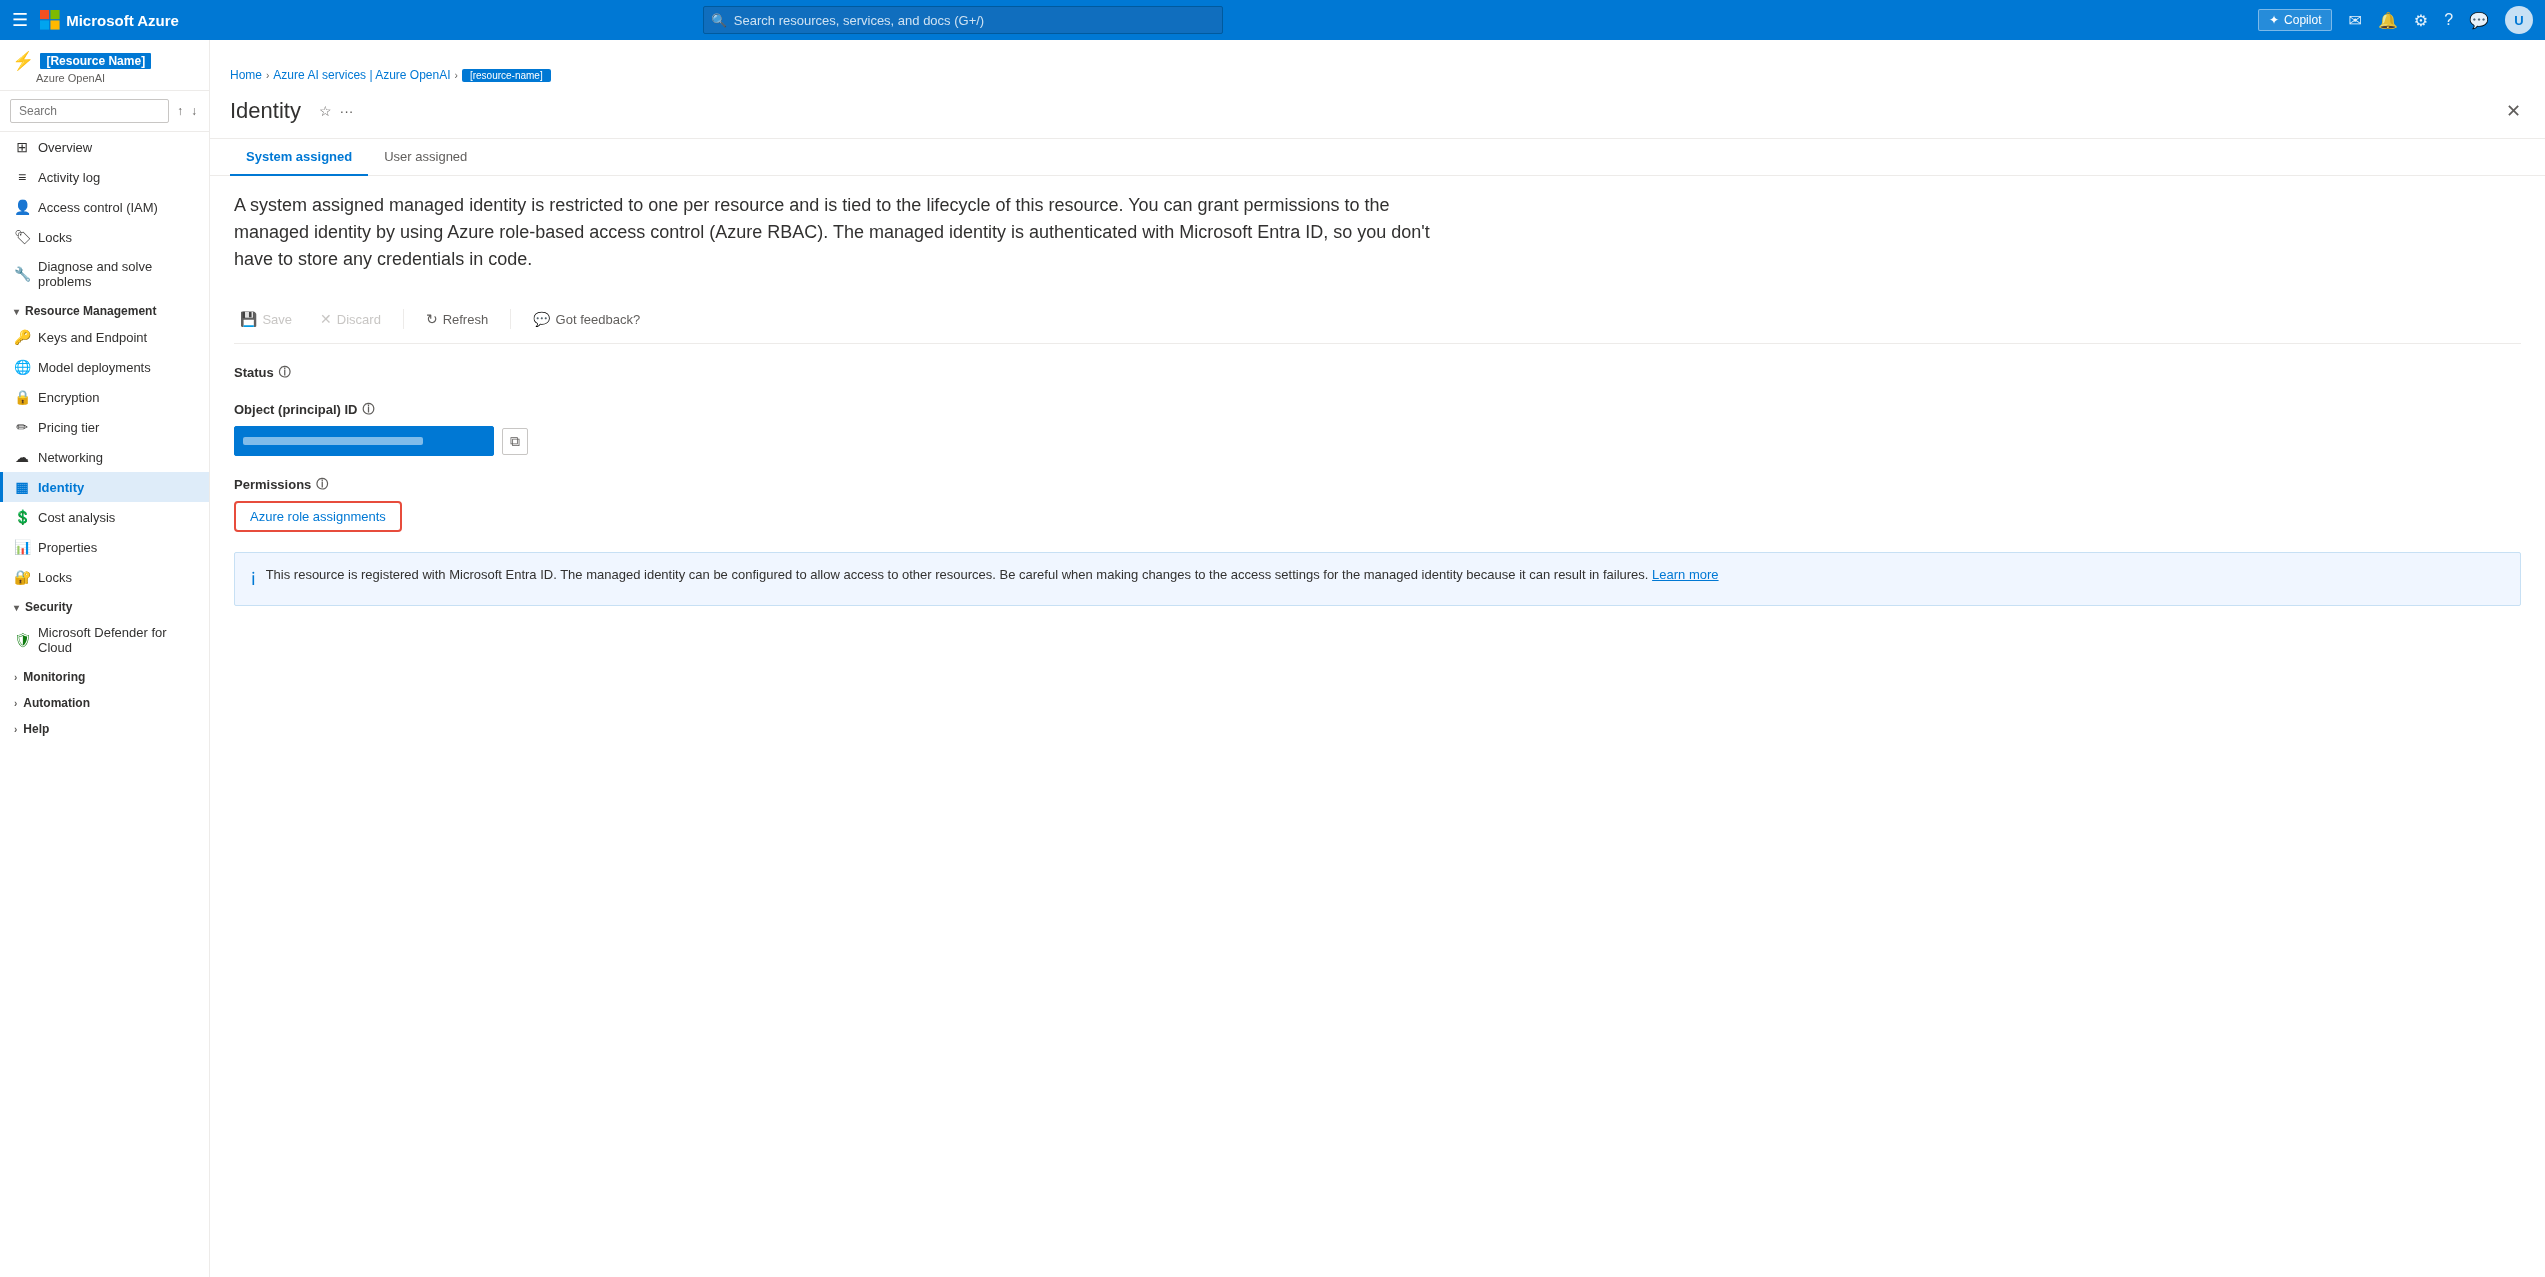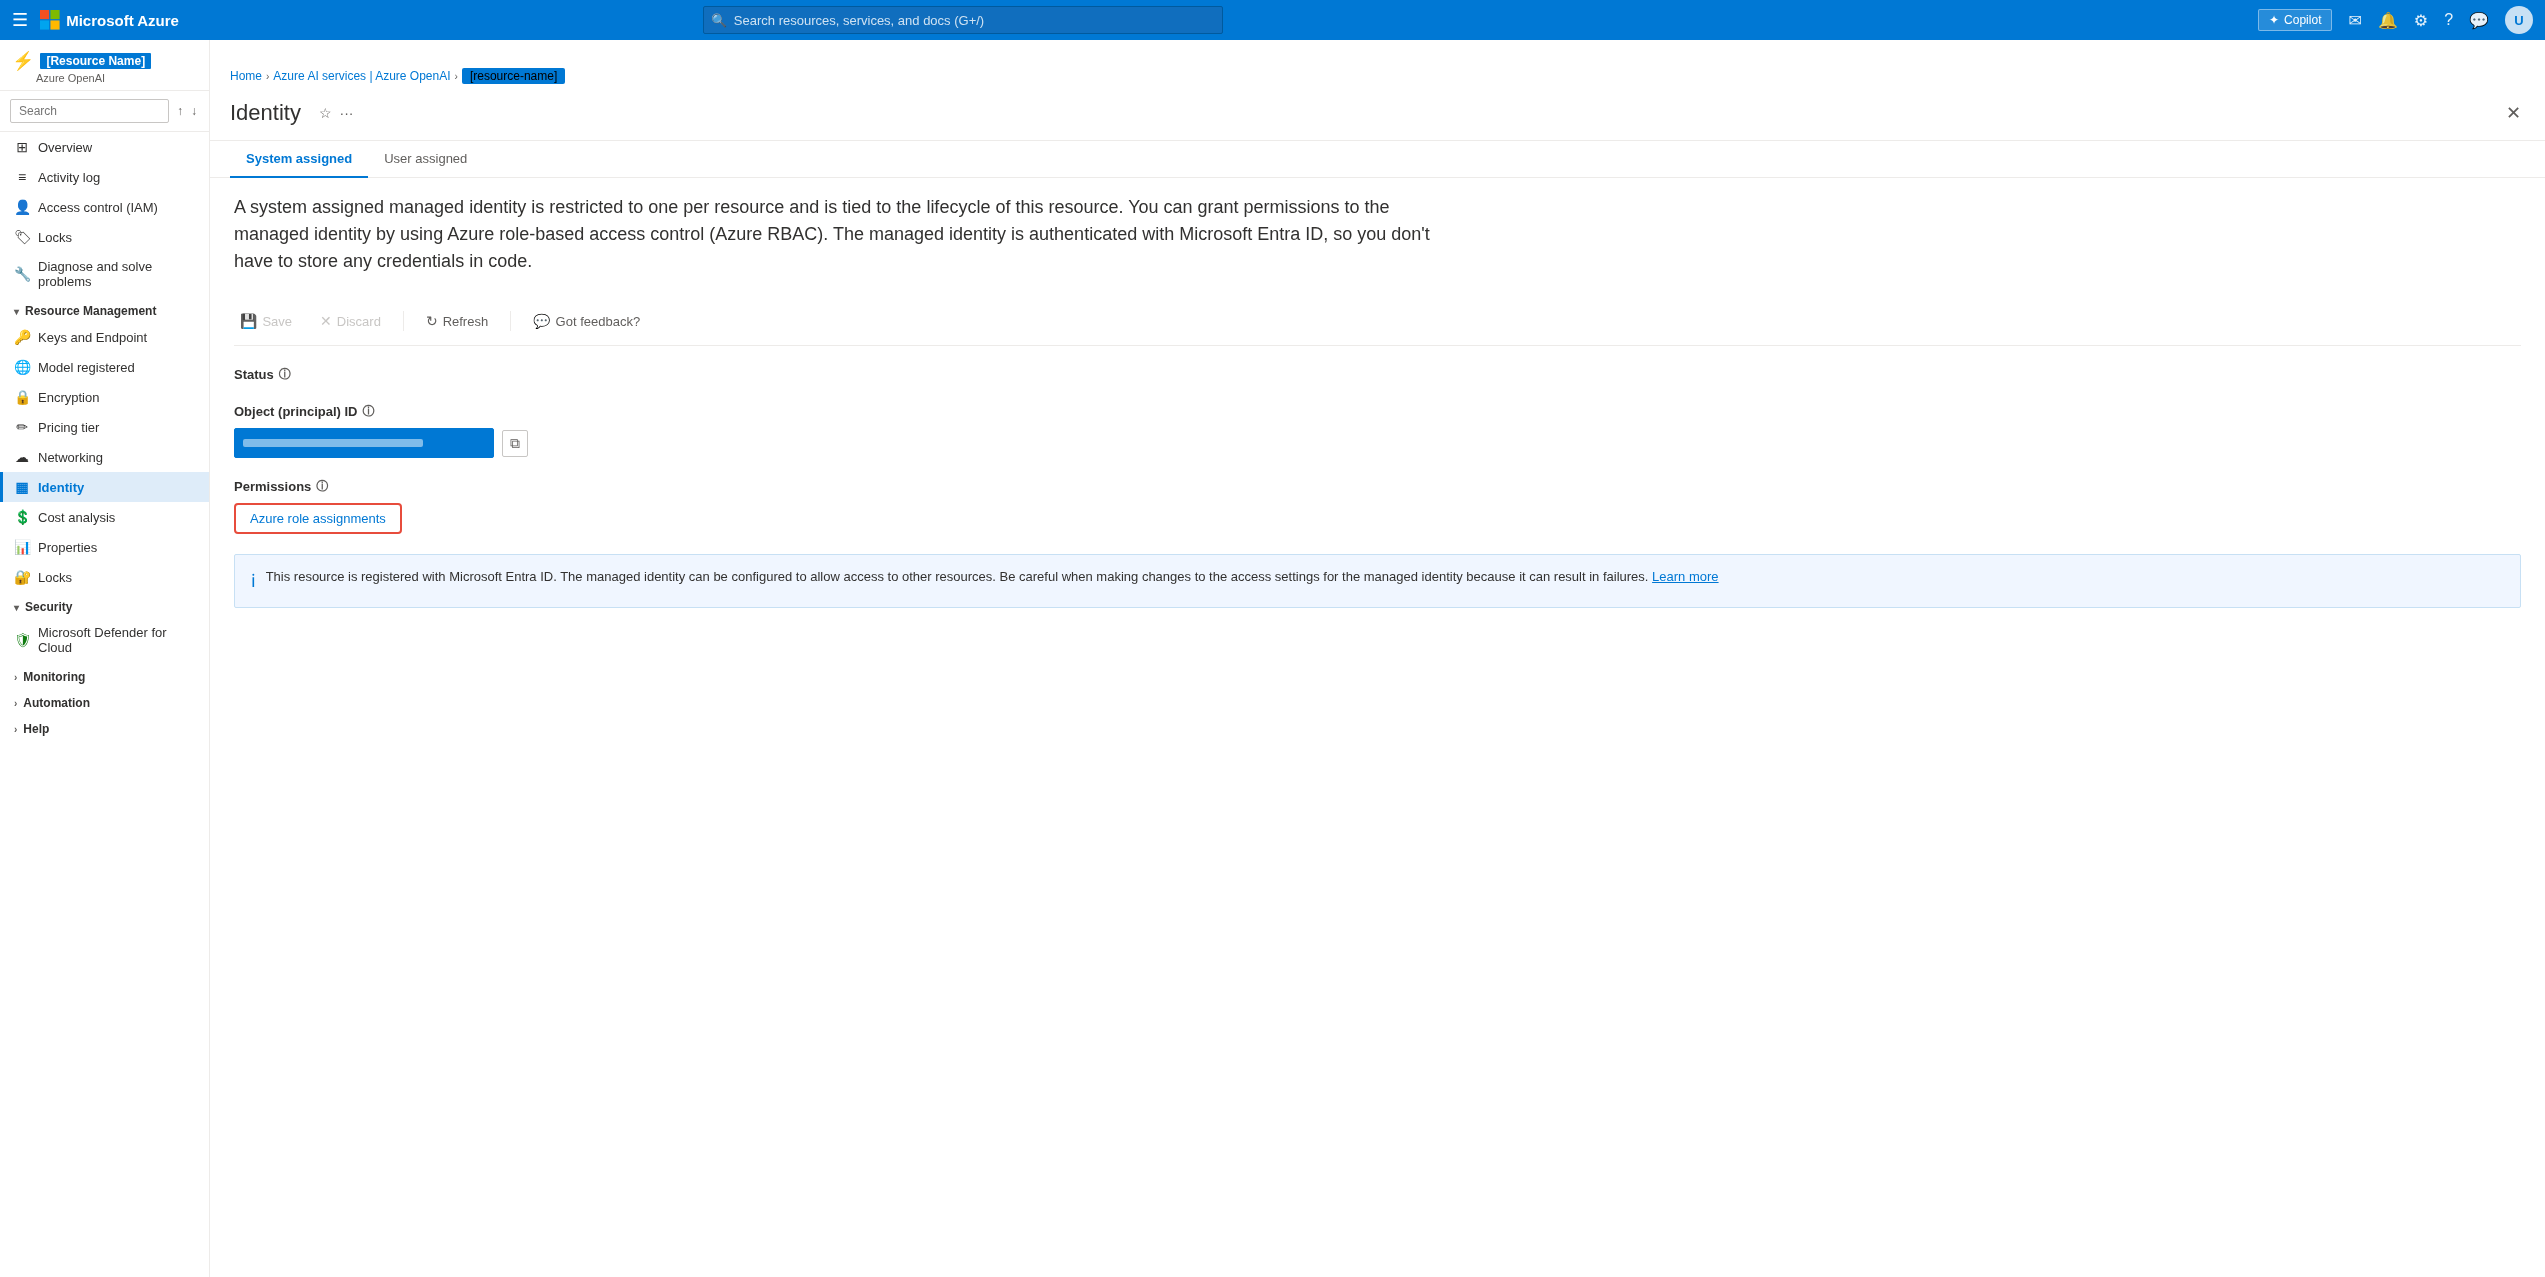--- a/index.html
+++ b/index.html
@@ -73,21 +73,21 @@
 
     
     .main { flex: 1; overflow-y: auto; background: white; }
 
     .breadcrumb {
       display: flex; align-items: center; gap: 4px; padding: 28px 20px 6px;
       font-size: 12px; color: #0078d4;
     }
     .breadcrumb a { color: #0078d4; text-decoration: none; }
     .breadcrumb .sep { color: #605e5c; font-size: 10px; }
-    .breadcrumb .current { background: #0078d4; color: #000000; padding: 1px 8px; border-radius: 2px; font-size: 12px; }
+    .breadcrumb .current { background: #0078d4; color: #ffffff; padding: 1px 8px; border-radius: 2px; font-size: 10px; }
 
     .page-header {
       display: flex; align-items: center; gap: 10px; padding: 8px 20px 12px;
       border-bottom: 1px solid #edebe9;
     }
     .page-title { font-size: 22px; font-weight: 300; color: #323130; }
     .page-header-icons { display: flex; gap: 8px; align-items: center; margin-left: 8px; }
     .page-header-icon { color: #605e5c; cursor: pointer; font-size: 14px; }
     .close-btn { margin-left: auto; color: #605e5c; cursor: pointer; font-size: 18px; padding: 4px; }
 
@@ -253,21 +253,21 @@
       <span class="chevron">▾</span>
       <span>Resource Management</span>
     </div>
 
     <div class="nav-item">
       <span class="nav-icon">🔑</span>
       <span>Keys and Endpoint</span>
     </div>
     <div class="nav-item">
       <span class="nav-icon">🌐</span>
-      <span>Model registered</span>
+      <span>Model deployments</span>
     </div>
     <div class="nav-item">
       <span class="nav-icon">🔒</span>
       <span>Encryption</span>
     </div>
     <div class="nav-item">
       <span class="nav-icon">✏</span>
       <span>Pricing tier</span>
     </div>
     <div class="nav-item">

